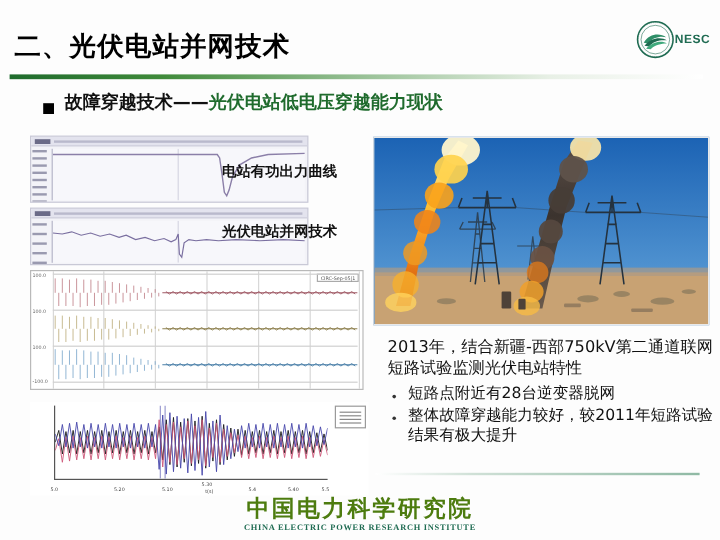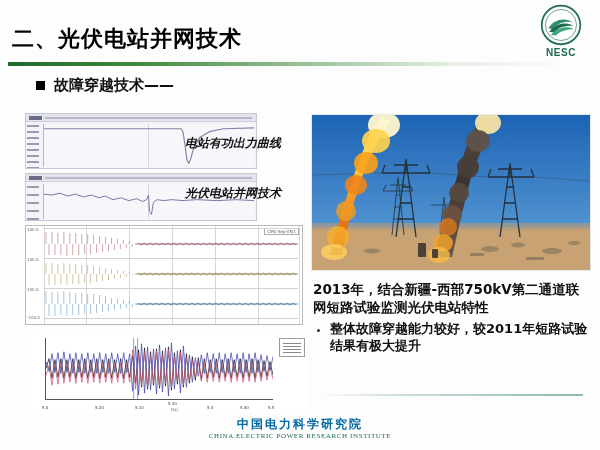--- a/index.html
+++ b/index.html
@@ -6,53 +6,53 @@
   body{
     width:600px;height:450px;overflow:hidden;
     background:#ffffff;
     font-family:"DejaVu Sans","Liberation Sans",sans-serif;
     position:relative;
   }
   .slide{position:absolute;inset:0;background:#fdfdfd;}
 
   
   .logo-wrap{position:absolute;right:8px;top:4px;width:62px;height:58px;
-             display:flex;flex-direction:column;align-items:center;}
+             display:flex;align-items:center;}
   .logo-mark{width:42px;height:42px;}
   .logo-text{font-size:10px;font-weight:bold;color:#1f6b52;letter-spacing:.5px;
              margin-top:1px;font-family:"Liberation Sans",sans-serif;}
 
   .page-title{position:absolute;left:12px;top:24px;font-size:22px;font-weight:bold;
               color:#000000;letter-spacing:1px;white-space:nowrap;}
 
   .divider{position:absolute;left:8px;top:62px;width:578px;height:4px;
            background:linear-gradient(90deg,#1f6b2d 0%,#3f8a3a 22%,#9cc39a 52%,#e8f0e6 78%,#ffffff 100%);}
 
-  .subtitle{position:absolute;left:36px;top:76px;display:flex;align-items:center;
+  .subtitle{position:absolute;left:36px;top:76px;display:flex;align-items:flex-end;
             font-size:15px;font-weight:bold;white-space:nowrap;}
   .sq-bullet{width:9px;height:9px;background:#000;display:inline-block;margin-right:9px;}
   .sub-a{color:#111;}
   .sub-b{color:#1f6b2d;}
 
   
   .charts{position:absolute;left:25px;top:113px;width:282px;height:300px;}
 
   .chartbox{position:absolute;left:0;background:#ffffff;}
 
   
   .pwr{border:1px solid #c9c9d6;background:#f3f3f8;box-sizing:border-box;overflow:hidden;}
   .pwr-hdr{height:7px;background:#e3e3ee;border-bottom:1px solid #cfcfdd;display:flex;align-items:center;}
   .pwr-hdr-tag{width:13px;height:4px;background:#6b6b88;margin-left:3px;}
   .pwr-hdr-line{flex:1;height:2px;background:#b9b9cc;margin-left:3px;margin-right:4px;}
   .pwr-body{position:relative;height:calc(100% - 7px);}
   .yticks{position:absolute;left:0;top:0;bottom:0;width:17px;}
   .ytick{position:absolute;left:1px;width:12px;height:2px;background:#9a9ab0;}
   .plot{position:absolute;left:17px;right:2px;top:2px;bottom:2px;background:#f7f7fb;
         border-left:1px solid #b5b5c8;}
-  .curve-label{position:absolute;font-size:12px;font-weight:bold;color:#111;white-space:nowrap;font-style:italic;}
+  .curve-label{position:absolute;font-size:12px;font-weight:bold;color:#111;white-space:nowrap;}
 
   
   .scope{border:1px solid #b9b9b9;background:#fff;box-sizing:border-box;}
   .scope-note{position:absolute;right:3px;top:2px;font-size:4px;color:#555;
               border:1px solid #aaa;padding:0 2px;background:#fff;}
   .band{position:absolute;left:18px;right:4px;height:28px;}
   .grid-v{position:absolute;top:0;bottom:0;width:1px;background:#d8d8d8;}
   .grid-h{position:absolute;left:18px;right:4px;height:1px;background:#d0d0d0;}
   .sc-ylab{position:absolute;left:1px;font-size:4px;color:#666;}
 
@@ -63,36 +63,36 @@
   .legend-box{position:absolute;right:2px;top:3px;width:26px;height:19px;
               border:1px solid #9a9a9a;background:#fff;padding:2px 2px;box-sizing:border-box;}
   .legend-line{height:1px;background:#8a8a8a;margin:2px 1px;}
   .xlab{position:absolute;font-size:4px;color:#444;}
 
   
   .photo{position:absolute;left:311px;top:114px;width:278px;height:155px;
          border:1px solid #e8e8e8;overflow:hidden;background:#2b6fb5;}
 
   
-  .rtext{position:absolute;left:313px;top:281px;width:278px;font-weight:bold;}
+  .rtext{position:absolute;left:323px;top:281px;width:278px;}
   .rpara{font-size:13.5px;line-height:1.33;color:#111;margin:0 0 4px 0;}
   .rlist{list-style:none;margin:0;padding:0;}
   .rlist li{position:relative;padding-left:17px;font-size:13px;line-height:1.3;
             color:#111;margin-bottom:1px;}
   .rlist li::before{content:"";position:absolute;left:4px;top:8px;width:3px;height:3px;
                     border-radius:50%;background:#333;}
   .rule-right{position:absolute;left:313px;top:394px;width:270px;height:2px;
               background:linear-gradient(90deg,#ffffff 0%,#cfe0d6 30%,#8fb9a4 100%);}
 
   
   .footer{position:absolute;left:0;right:0;bottom:0;height:42px;
           display:flex;align-items:center;justify-content:center;}
-  .foot-cn{font-size:12px;font-weight:bold;color:#0369a1;letter-spacing:2px;
+  .foot-cn{font-size:19px;font-weight:bold;color:#4d7c0f;letter-spacing:2px;
            line-height:1;}
-  .foot-en{font-size:7px;font-weight:normal;color:#1f6b52;letter-spacing:.6px;
+  .foot-en{font-size:7px;font-weight:bold;color:#1f6b52;letter-spacing:.6px;
            text-align:right;margin-top:2px;font-family:"Liberation Serif",serif;}
   .watermark{position:absolute;left:470px;bottom:16px;font-size:21px;font-weight:bold;
              color:rgba(150,150,150,.42);letter-spacing:3px;pointer-events:none;}
 </style>
 </head>
 <body>
 
 <div class="slide">
 
   <div class="logo-wrap">
@@ -106,20 +106,21 @@
     </svg>
     <div class="logo-text">NESC</div>
   </div>
 
   <div class="page-title">二、光伏电站并网技术</div>
   <div class="divider"></div>
 
   <div class="subtitle">
     <span class="sq-bullet"></span>
     <span class="sub-a">故障穿越技术——</span>
+    <span class="sub-b">光伏电站低电压穿越能力现状</span>
   </div>
 
   <div class="charts">
 
     <div class="chartbox pwr" style="top:0;width:232px;height:56px;">
       <div class="pwr-hdr">
         <span class="pwr-hdr-tag"></span>
         <span class="pwr-hdr-line"></span>
       </div>
       <div class="pwr-body">
@@ -372,20 +373,21 @@
       <g fill="#6f6050" opacity=".55">
         <rect x="158" y="138" width="14" height="3" rx="1"></rect>
         <rect x="214" y="142" width="18" height="3" rx="1"></rect>
       </g>
     </svg>
   </div>
 
   <div class="rtext">
     <p class="rpara">2013年，结合新疆-西部750kV第二通道联网短路试验监测光伏电站特性</p>
     <ul class="rlist">
+      <li>短路点附近有28台逆变器脱网</li>
       <li>整体故障穿越能力较好，较2011年短路试验结果有极大提升</li>
     </ul>
   </div>
   <div class="rule-right"></div>
 
   <div class="footer">
     <div style="display:flex;flex-direction:column;align-items:center;">
       <div class="foot-cn">中国电力科学研究院</div>
       <div class="foot-en">CHINA ELECTRIC POWER RESEARCH INSTITUTE</div>
     </div>

